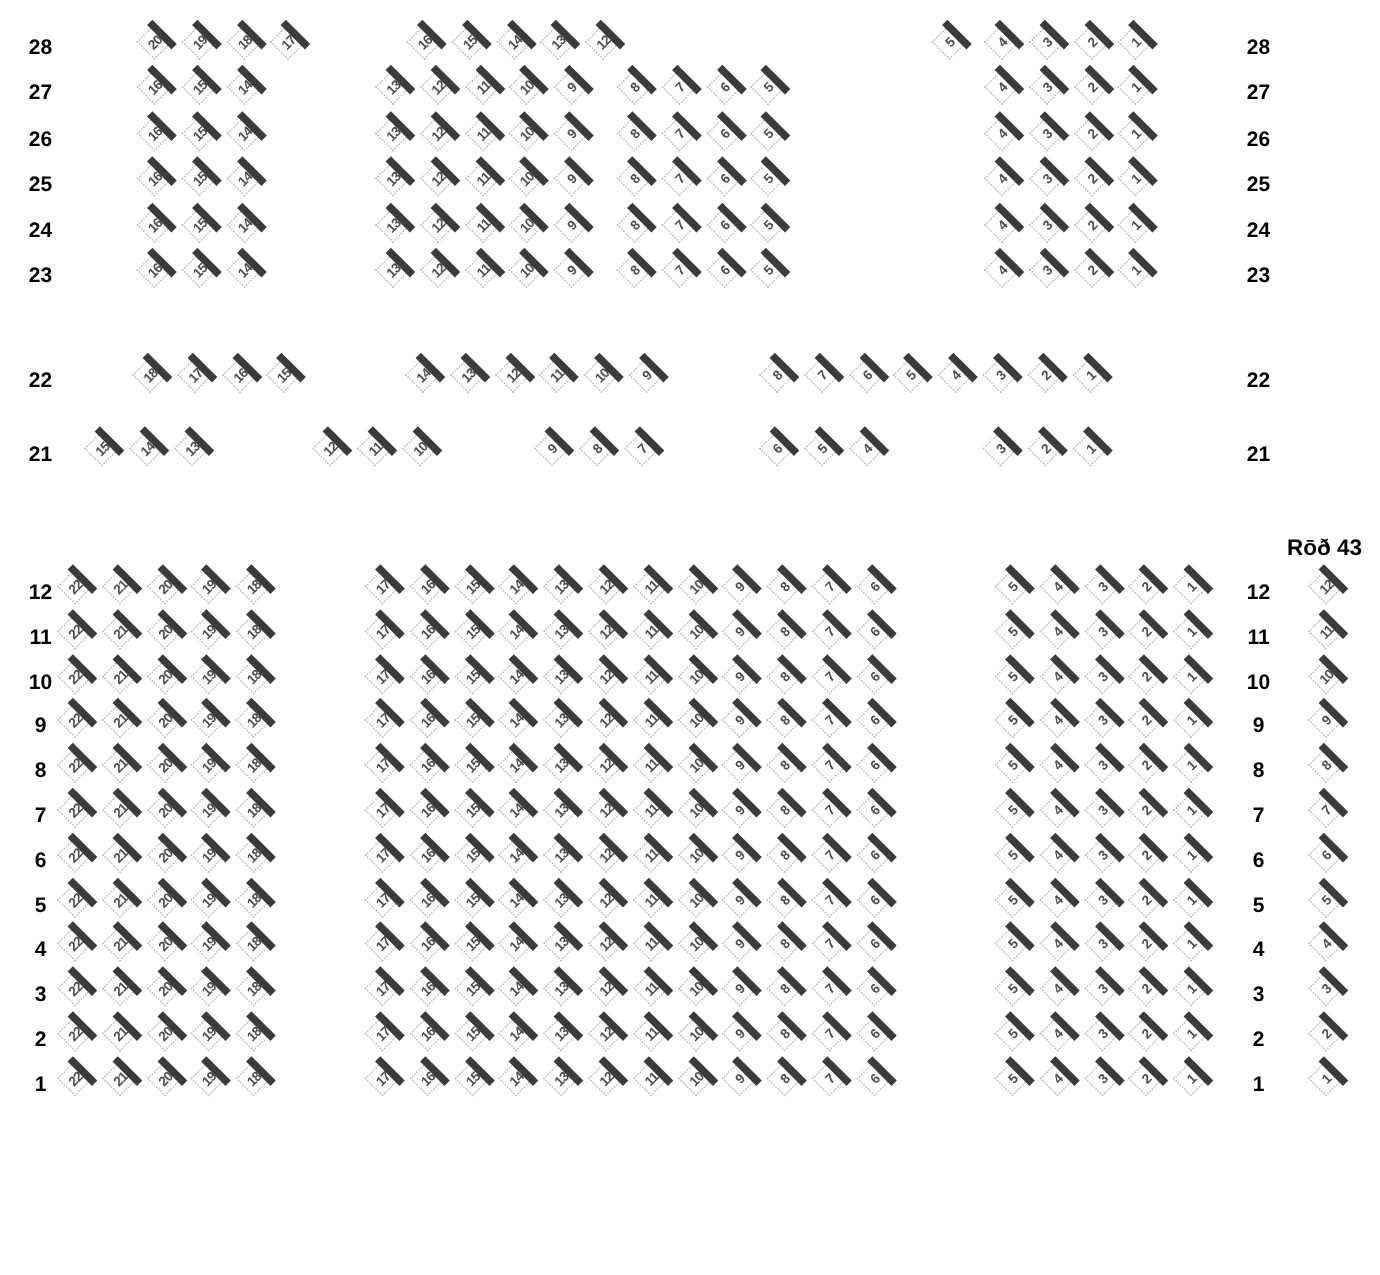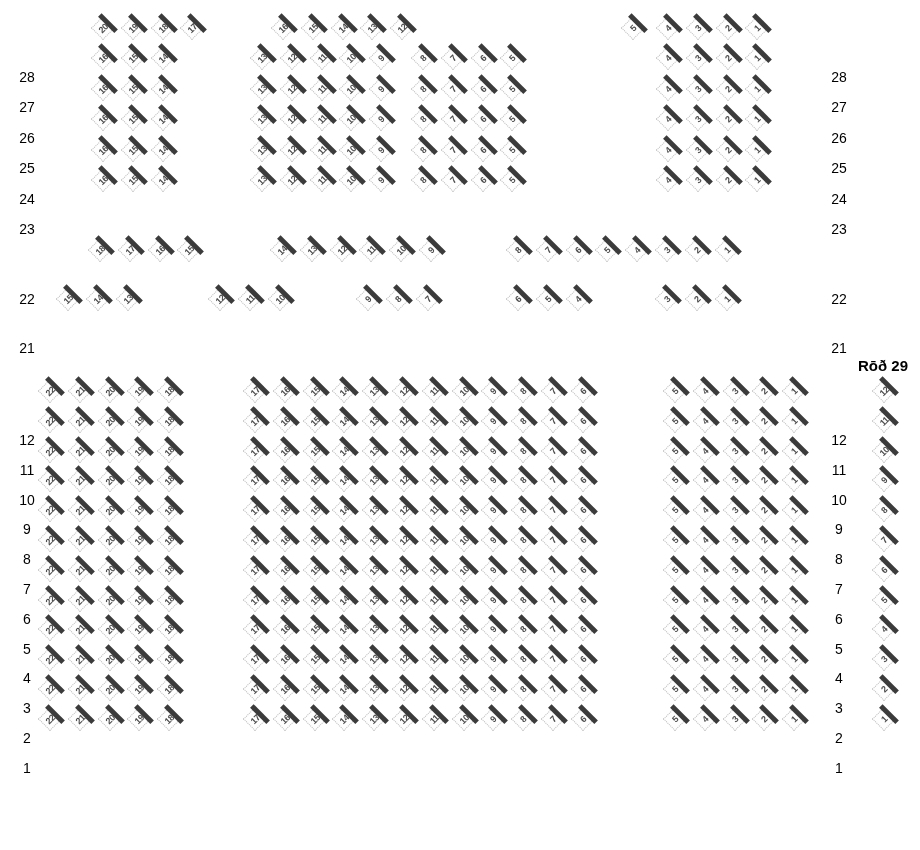--- a/index.html
+++ b/index.html
@@ -6,24 +6,23 @@
   body {
     width: 920px; height: 850px;
     position: relative; overflow: hidden;
     background: #ffffff;
     font-family: "Liberation Sans", sans-serif;
   }
   #seat-map { position: absolute; inset: 0; }
   .row-label {
     position: absolute;
     transform: translate(-50%, -50%);
-    font-size: 14px; font-weight: normal;
+    font-size: 14px; font-weight: bold;
     color: var(--label-color, #000);
     white-space: nowrap;
-    margin-top: 46px;
   }
   .map-title {
     position: absolute;
     left: 858px; top: 357px;
     font-size: 15px; font-weight: bold;
     color: var(--label-color, #000);
     white-space: nowrap;
   }
   .seat {
     position: absolute;
@@ -46,21 +45,21 @@
     transform: rotate(-90deg);
     font-size: 9px; font-weight: bold;
     letter-spacing: -0.5px;
     color: var(--seat-num, #4d4d4d);
   }
 </style>
 </head>
 <body style="--seat-fill: #fefefe; --seat-border: #bcbcbc; --seat-bar: #3b3b3b; --seat-num: #4d4d4d; --label-color: #000000;">
 
 <div id="seat-map">
-  <div class="map-title">Rōð 29</div>
+  <div class="map-title">Rōð 43</div>
 <div class="row-label" style="left: 27px; top: 31px;">28</div>
     <div class="row-label" style="left: 839px; top: 31px;">28</div>
     <div class="seat" style="left: 103px; top: 28px;">
       <div class="back"></div>
       <span class="num">20</span>
     </div>
     <div class="seat" style="left: 132.8px; top: 28px;">
       <div class="back"></div>
       <span class="num">19</span>
     </div>

